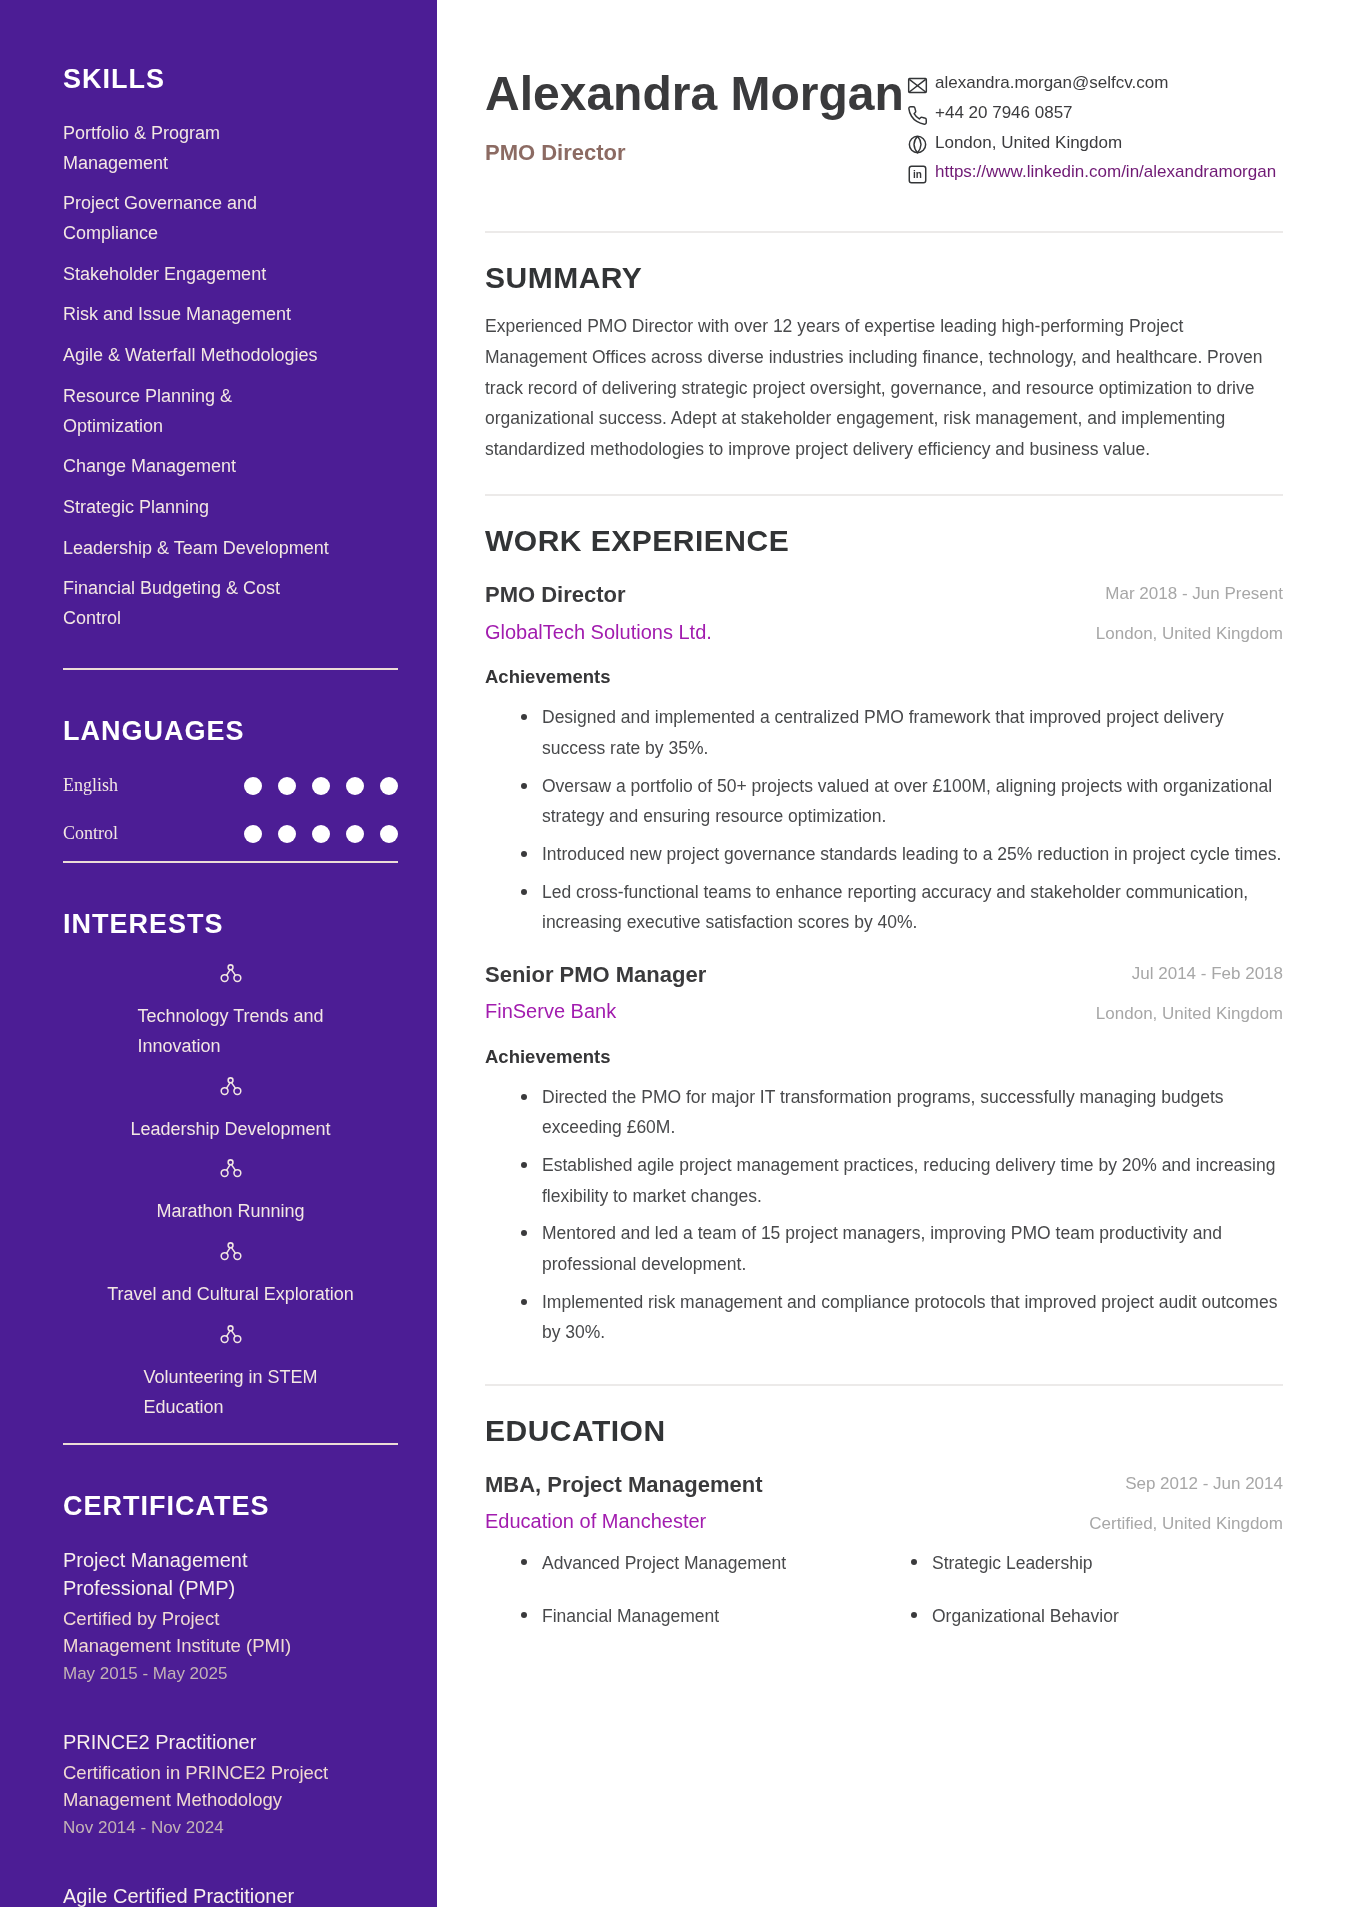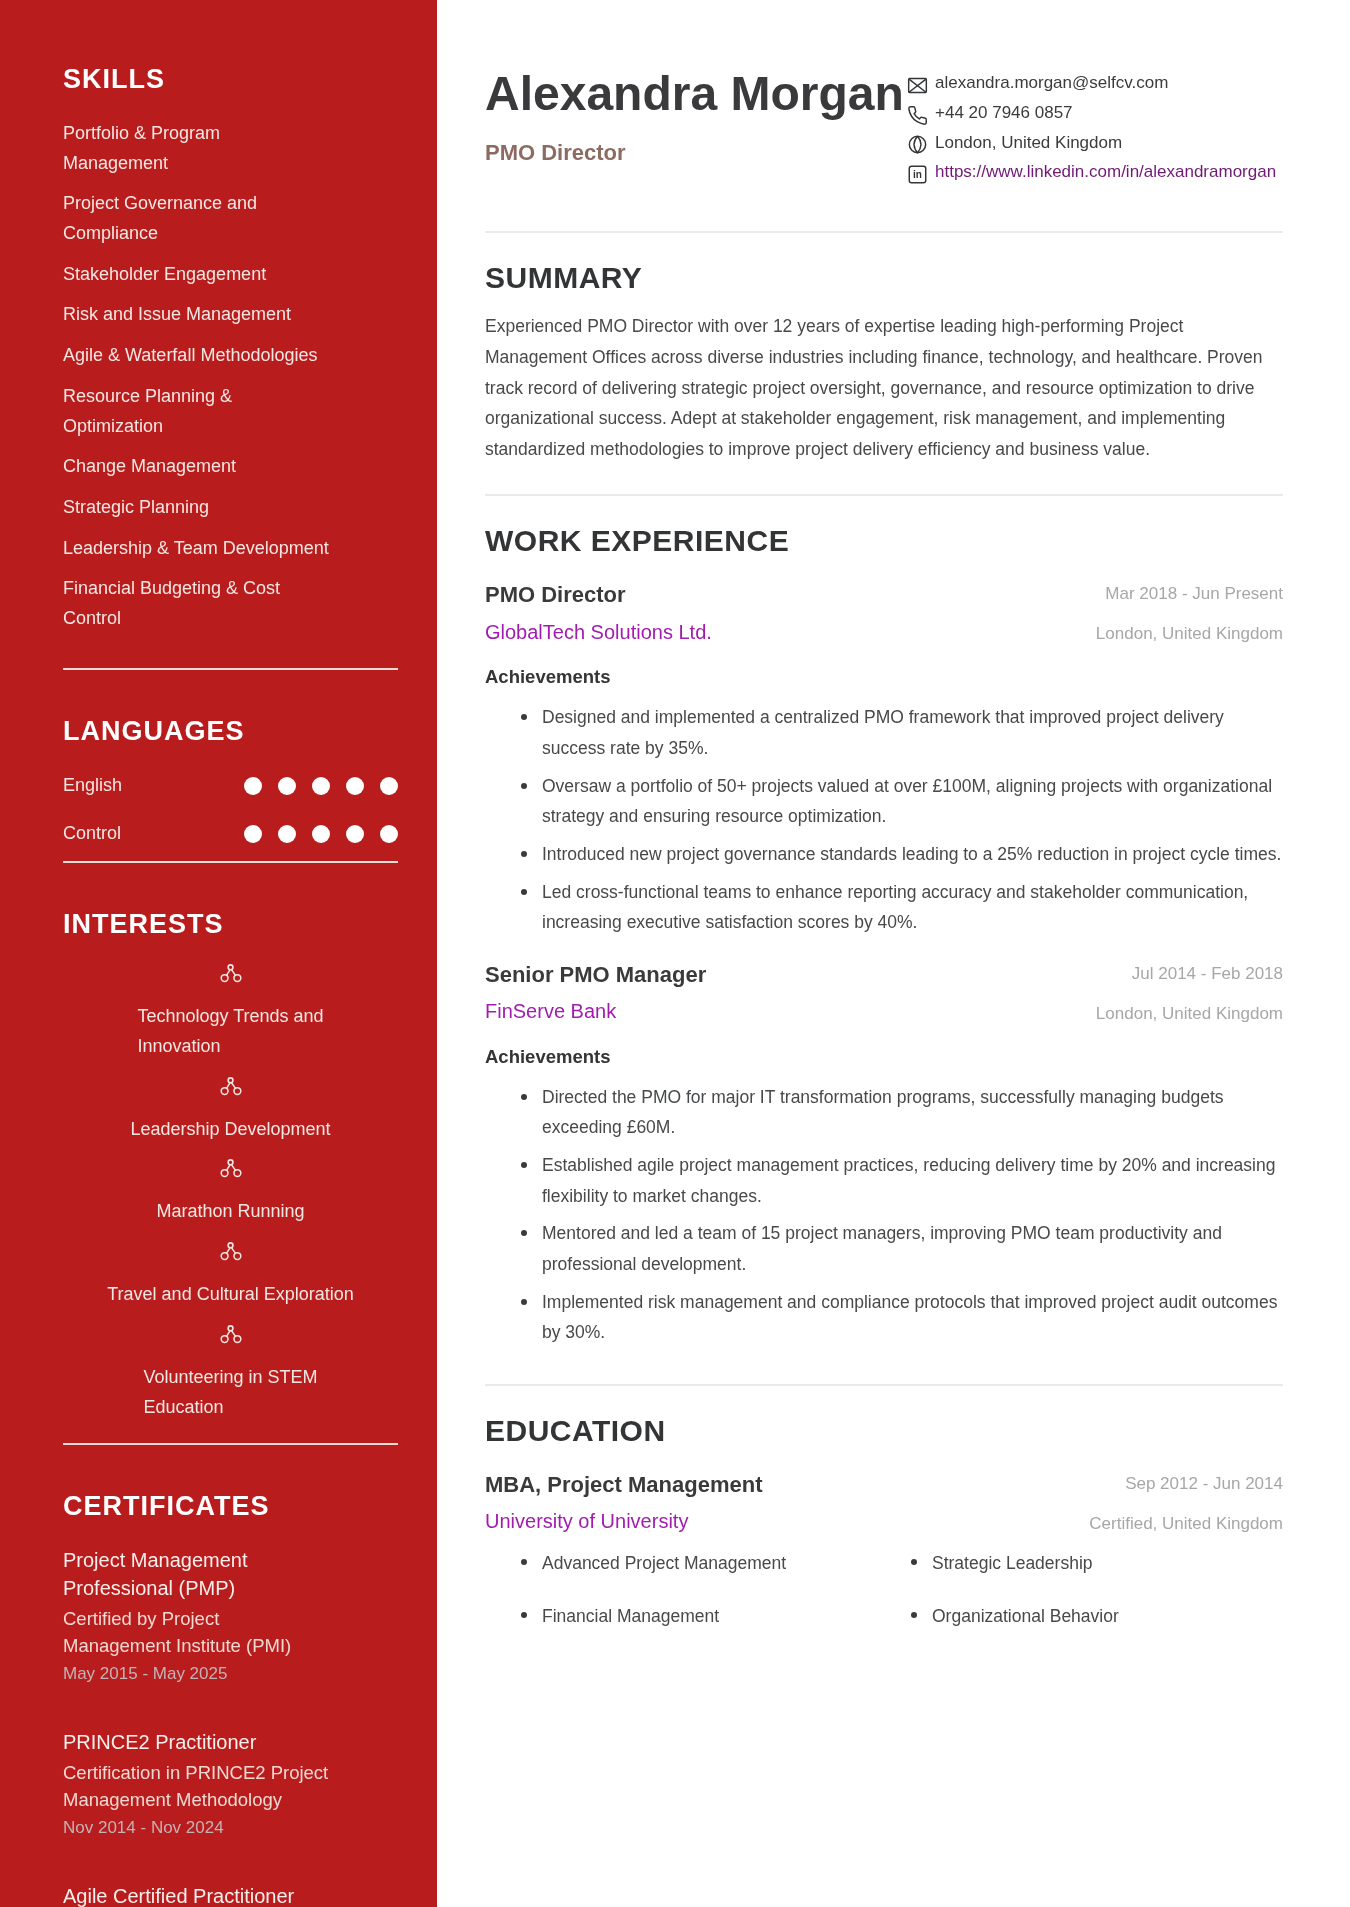--- a/index.html
+++ b/index.html
@@ -1,28 +1,28 @@
 <!DOCTYPE html>
 <html><head>
 <meta charset="utf-8">
 <style>
   * { box-sizing: border-box; }
   body { margin:0; background:#ffffff; font-family:"Liberation Sans", sans-serif; }
   .page { position:relative; width:1350px; height:1907px; background:#ffffff; overflow:hidden; }
 
   
   .sidebar { position:absolute; left:0; top:0; width:437px; height:100%;
-             background:#b91c1c; padding:64px 39px 0 63px; }
+             background:#4c1d95; padding:64px 39px 0 63px; }
   .side-heading { font-size:27px; font-weight:700; color:#ffffff; letter-spacing:1px; margin:0 0 24px; }
   .skills-list, .interests-list { list-style:none; margin:0; padding:0; }
   .skill { font-size:18px; line-height:1.65; color:#f3e7e3; margin-bottom:11px; white-space:pre-line; }
   .side-divider { border:none; border-top:2px solid #ecdcd7; margin:34px 0 0; }
   .side-section-gap { margin-top:46px; }
   .lang-row { display:flex; justify-content:space-between; align-items:center; margin-bottom:18px; height:30px; }
-  .lang-name { font-size:18px; color:#f3e7e3; }
+  .lang-name { font-size:18px; color:#f3e7e3;font-family:Liberation Serif, serif; }
   .dots { display:flex; gap:16px; }
   .dot { width:18px; height:18px; border-radius:50%; background:#ffffff; }
   .interest { display:flex; align-items:center; gap:13px; margin-bottom:13px;flex-direction:column; }
   .interest svg { width:22px; height:22px; flex-shrink:0; }
   .interest-text { font-size:18px; line-height:1.7; color:#f3e7e3; white-space:pre-line; }
   .langs-wrap { margin-bottom:-6px; }
   .cert { margin-bottom:44px; }
   .cert-name { font-size:20px; line-height:1.42; color:#f8efec; white-space:pre-line; }
   .cert-desc { font-size:18.5px; line-height:1.48; color:#f0d9d2; margin-top:2px; white-space:pre-line; }
   .cert-date { font-size:17px; color:#c3b3b6; margin-top:5px; }
@@ -283,21 +283,21 @@
         </div>
     </section>
     <hr class="light-divider" style="margin-top:36px;">
 
     <section>
       <h2 class="section-heading">EDUCATION</h2>
       <div class="job">
         <div class="edu-header">
           <div>
             <div class="degree">MBA, Project Management</div>
-            <div class="school">University of University</div>
+            <div class="school">Education of Manchester</div>
           </div>
           <div class="job-meta">
             <div class="dates">Sep 2012 - Jun 2014</div>
             <div class="location">Certified, United Kingdom</div>
           </div>
         </div>
         <div class="edu-courses" id="courses-list">
             <div class="course">Advanced Project Management</div>
             <div class="course">Strategic Leadership</div>
             <div class="course">Financial Management</div>

